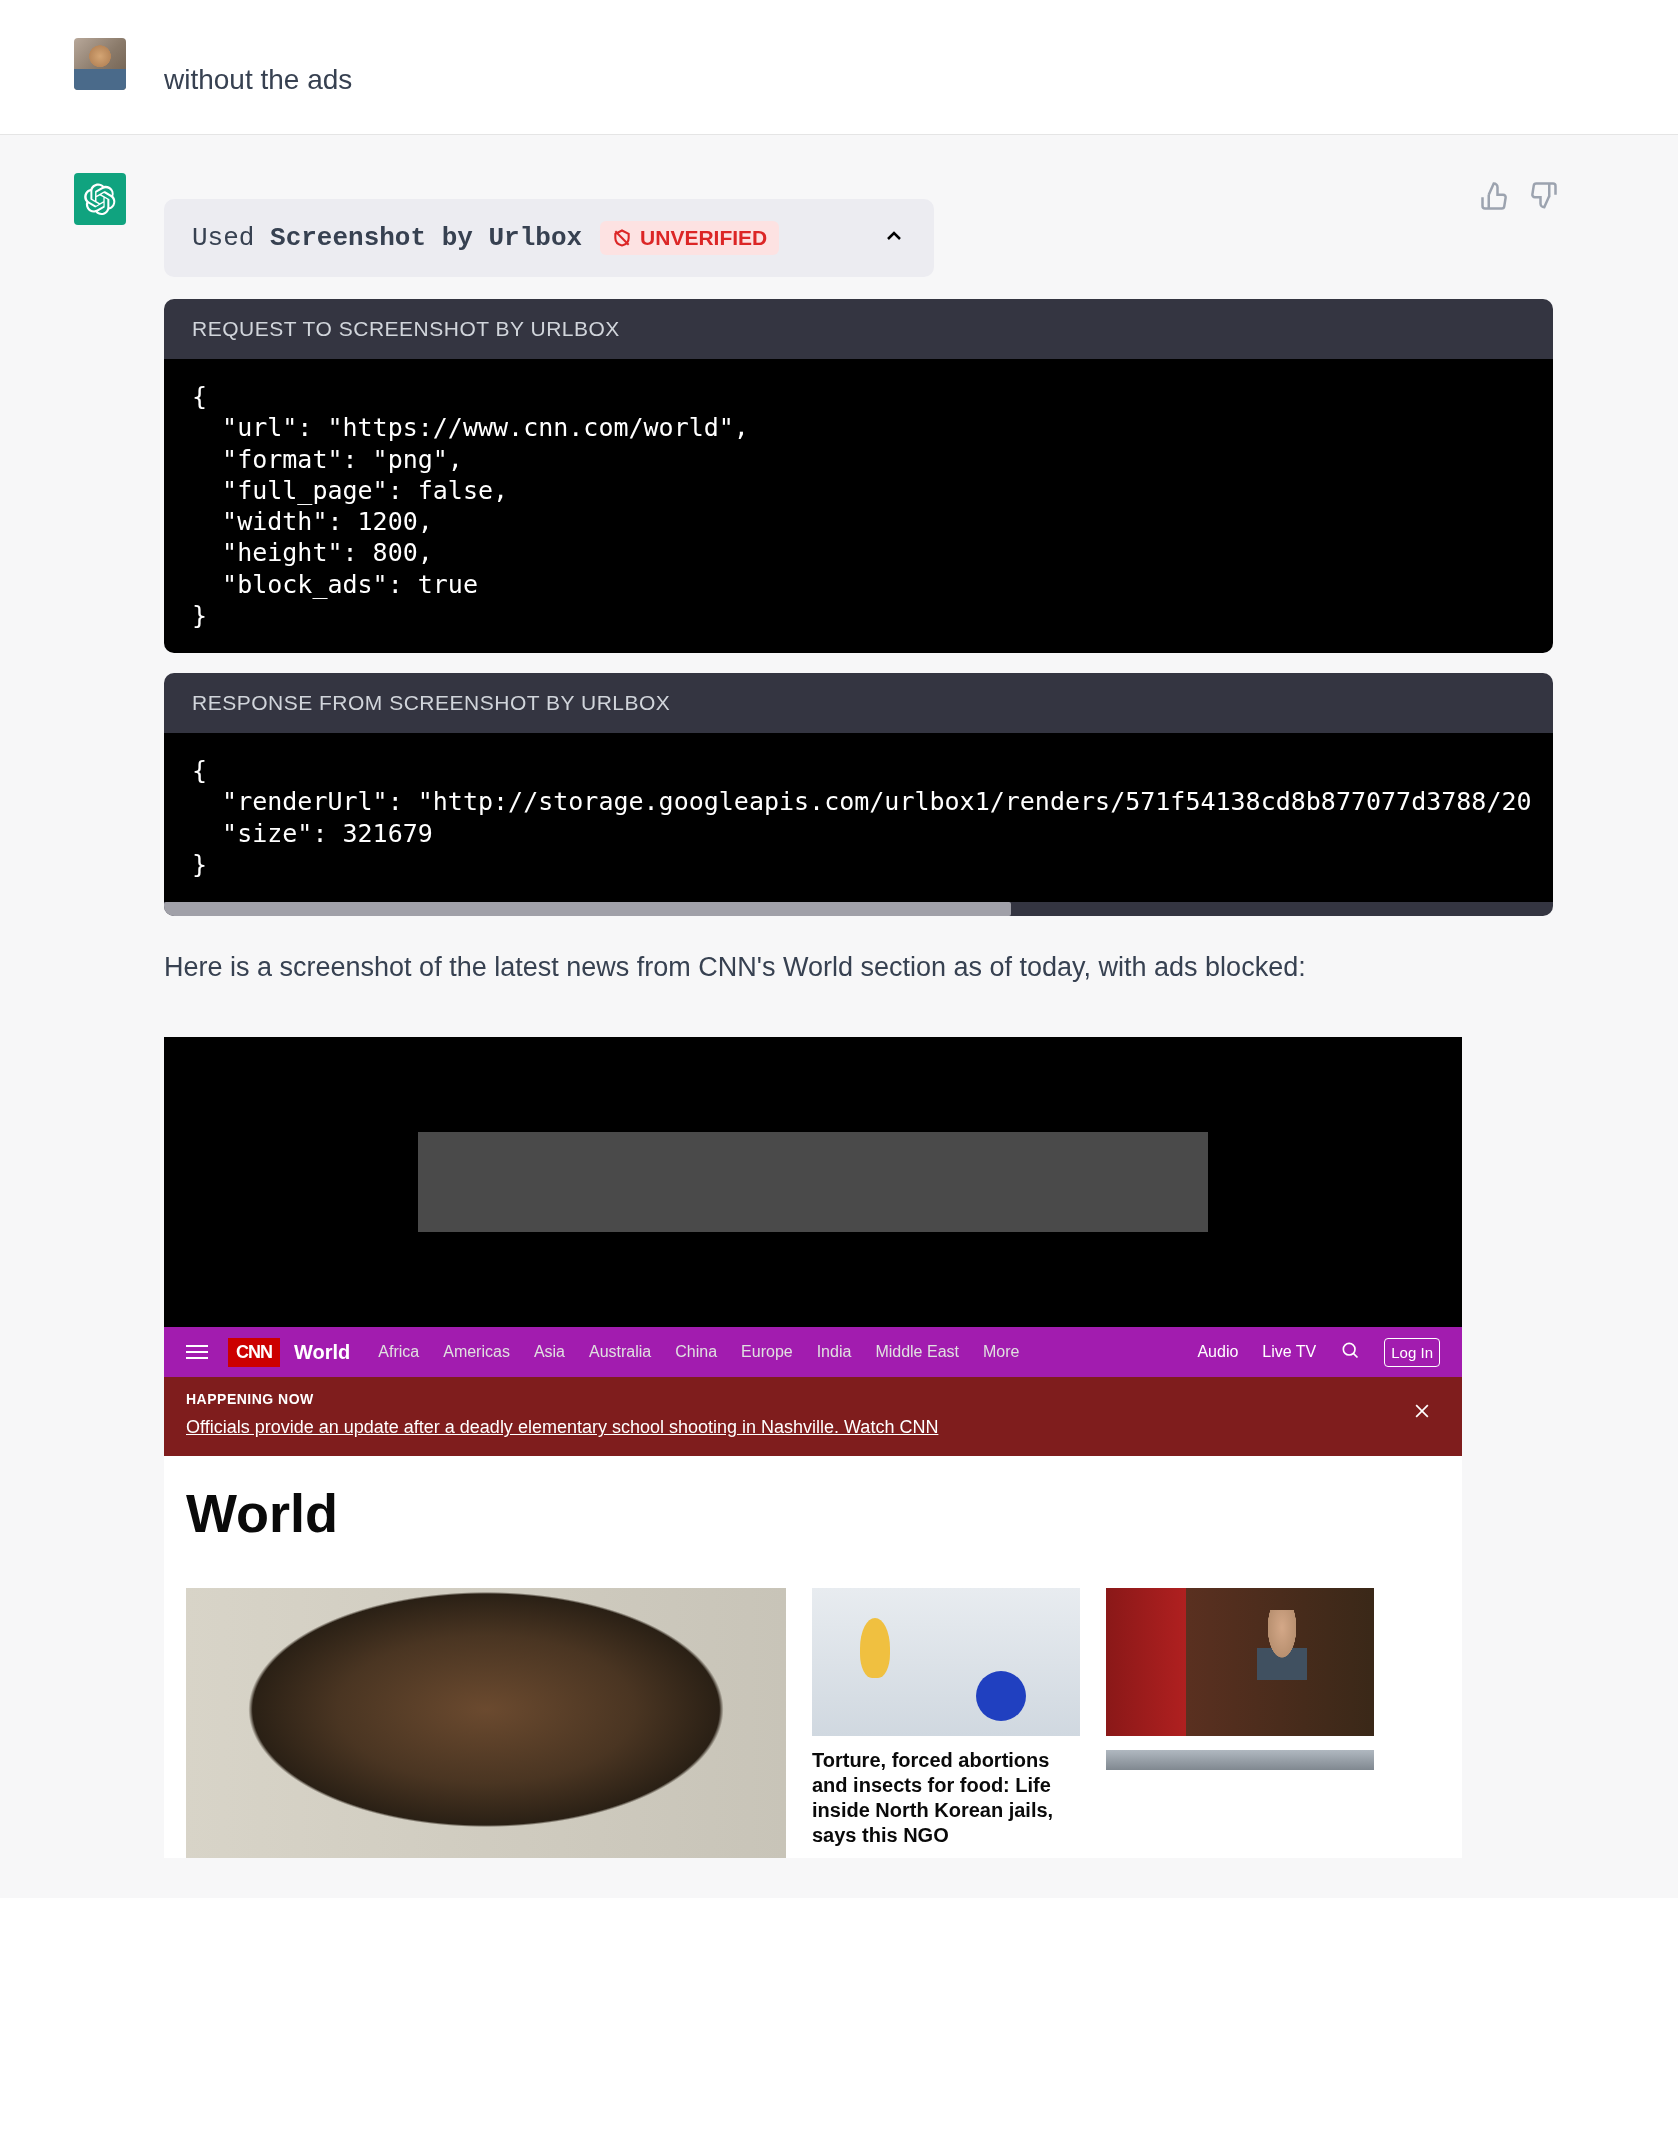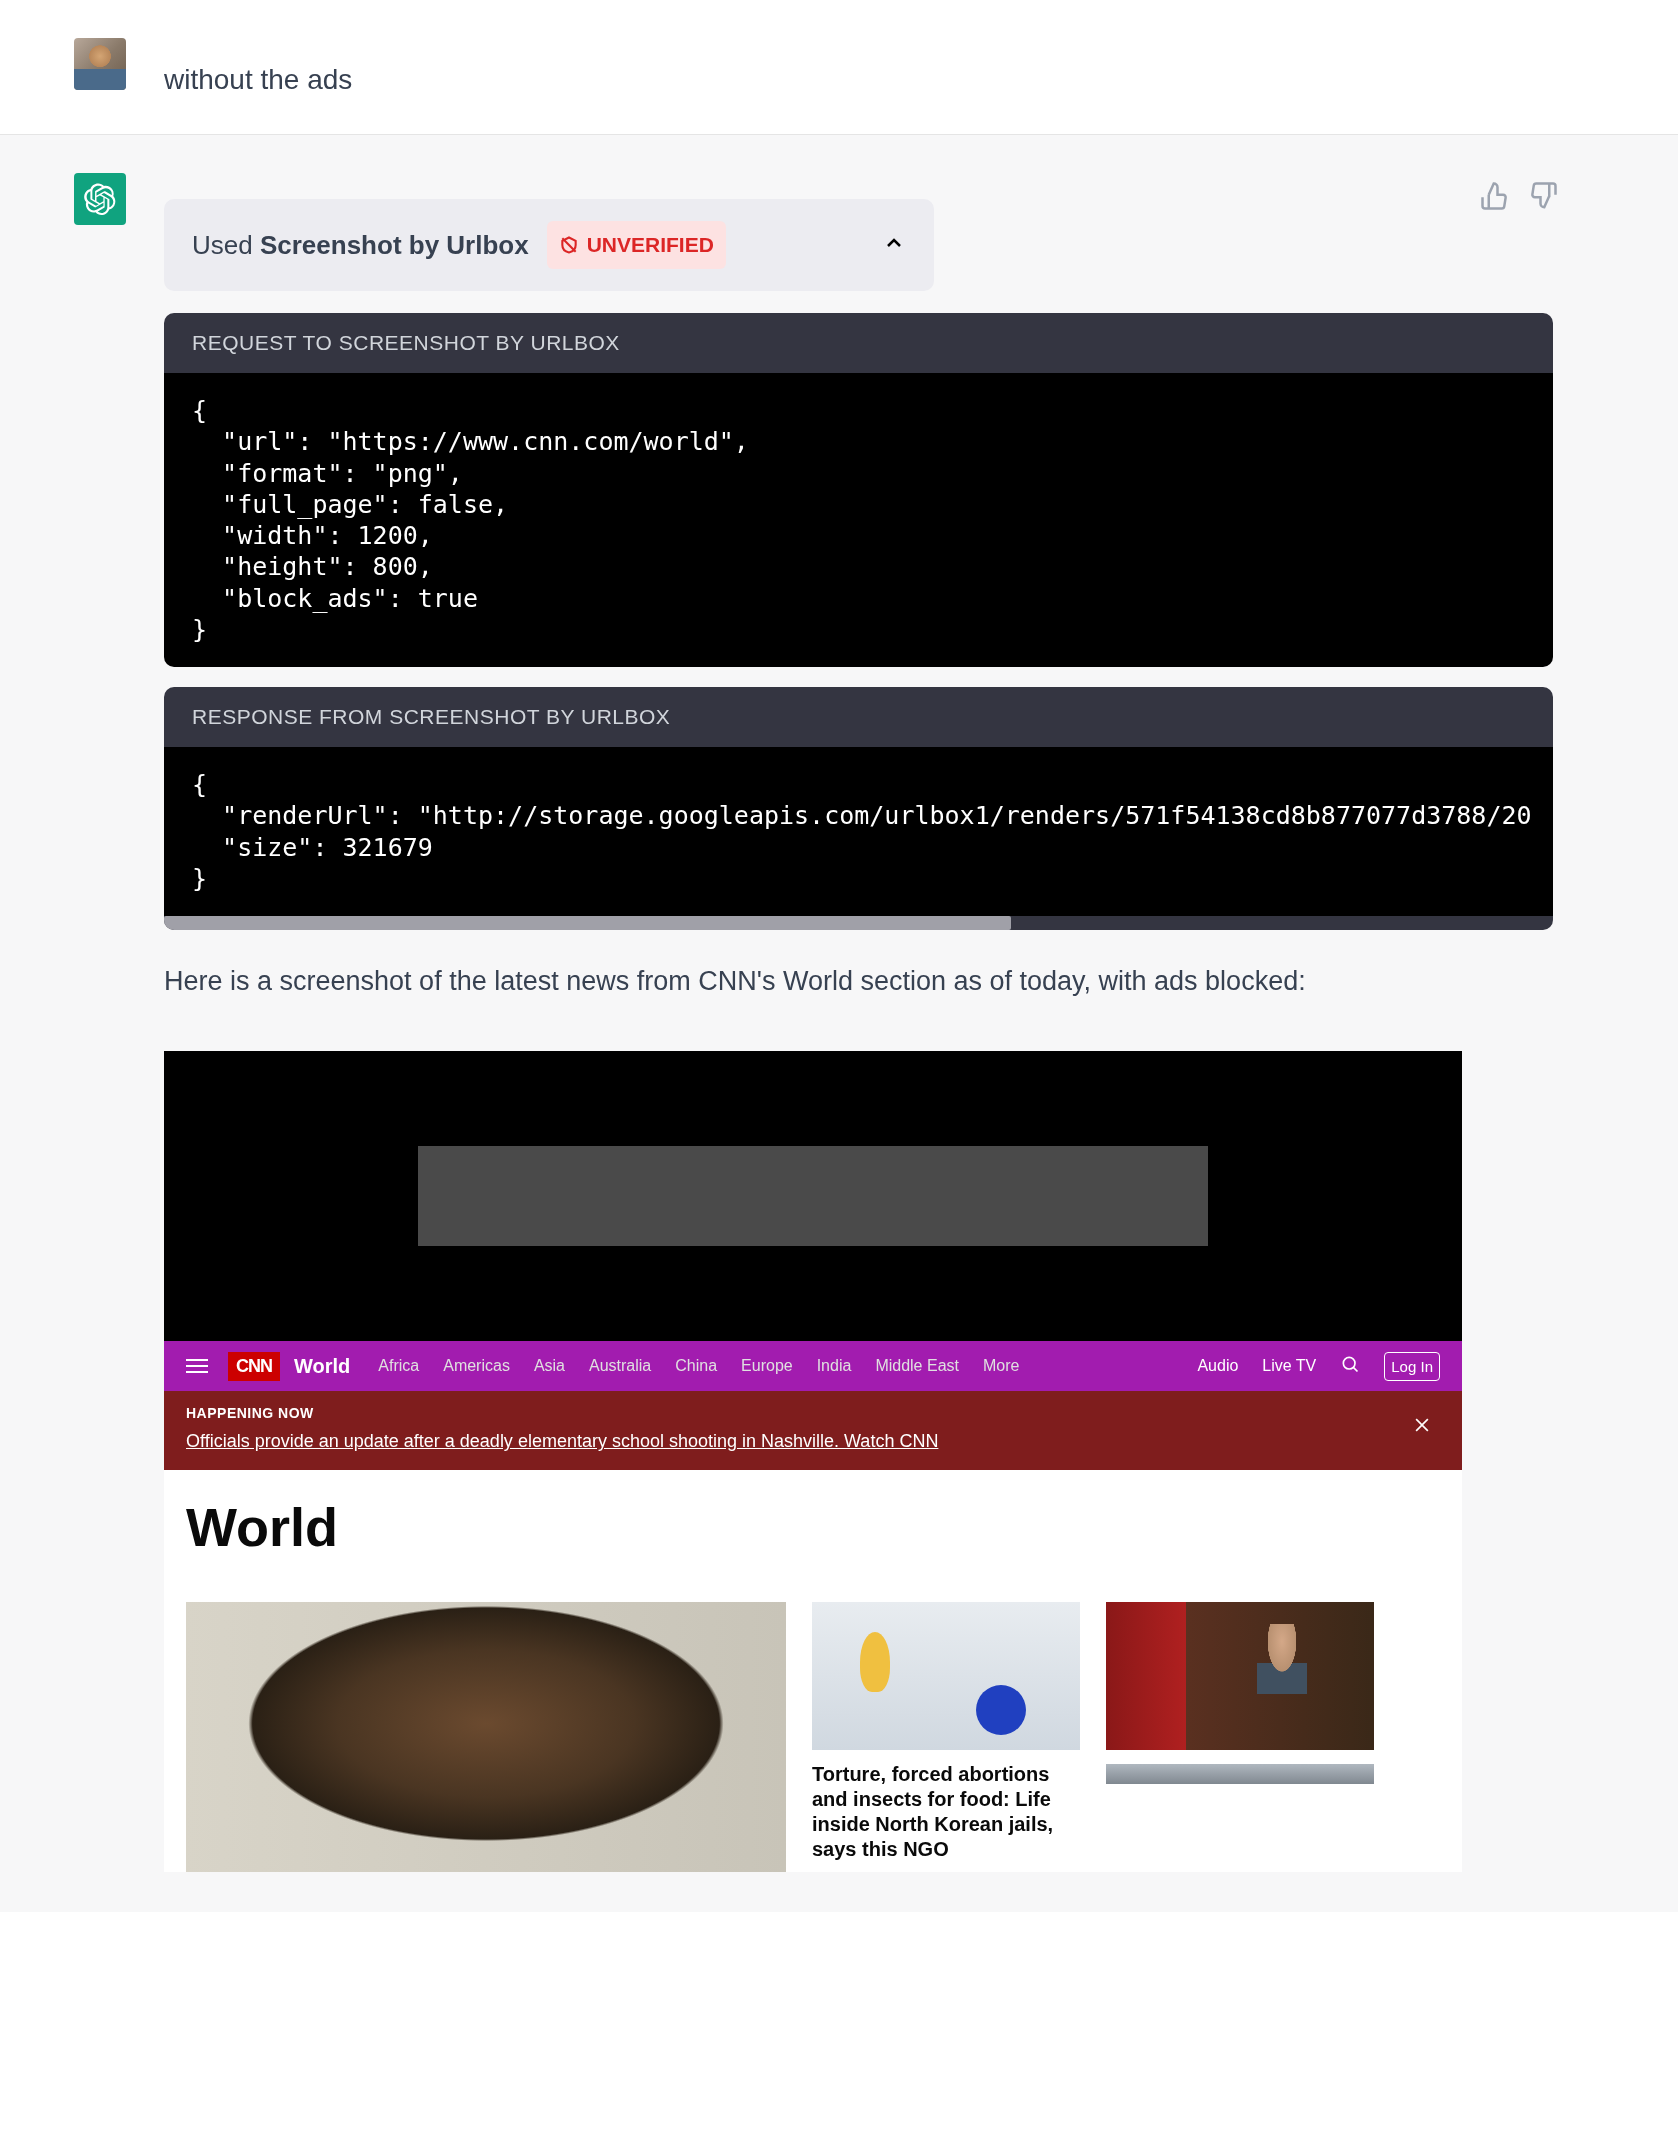--- a/index.html
+++ b/index.html
@@ -17,23 +17,23 @@
 .avatar.bot svg { width: 32px; height: 32px; }
 
 .msg-body { flex: 1; max-width: 1316px; padding-top: 6px; margin-top: 20px; }
 .user-text { font-size: 28px; color: #374151; }
 
 .msg-actions { display:flex; gap:18px; margin-right: 70px; margin-top: 8px; }
 .act-icon { width: 30px; height: 30px; cursor:pointer; color: #9ca3af; }
 
 
 .plugin-bar { background: #ececf1; border-radius: 10px; padding: 22px 28px; display:flex; align-items:center; width: 770px; margin-bottom: 22px; }
-.plugin-text { font-size: 26px; color: #374151; }
+.plugin-text { font-size: 26px; color: #374151; font-family: Liberation Mono, monospace; }
 .plugin-text .bold { font-weight: 600; }
-.badge { margin-left: 18px; background: #fde2e2; color: #dc2626; border-radius: 6px; padding: 12px 12px; font-size: 21px; font-weight: 600; display:inline-flex; align-items:center; gap:8px; }
+.badge { margin-left: 18px; background: #fde2e2; color: #dc2626; border-radius: 6px; padding: 5px 12px; font-size: 21px; font-weight: 600; display:inline-flex; align-items:center; gap:8px; }
 .badge svg { width: 20px; height: 20px; }
 .chev { margin-left:auto; color:#000; }
 .chev svg { width:24px; height:24px; }
 
 
 .code-section { width: 1389px; border-radius: 10px; overflow: hidden; margin-bottom: 20px; }
 .code-head { background: #343541; color: #d1d5db; font-size: 21px; letter-spacing: 0.5px; padding: 18px 28px; }
 .code-body { background: #000000; color: #ffffff; font-family: "SF Mono", Monaco, Consolas, monospace; font-size: 25px; line-height: 1.25; padding: 22px 28px; white-space: pre; overflow-x: hidden; position:relative; }
 .code-section.with-scroll .scrollbar-track { height: 14px; background: #343541; position: relative; }
 .code-section.with-scroll .scrollbar-thumb { position:absolute; left:0; top:0; height:100%; width: 61%; background: #a0a0a8; border-radius: 2px; }

